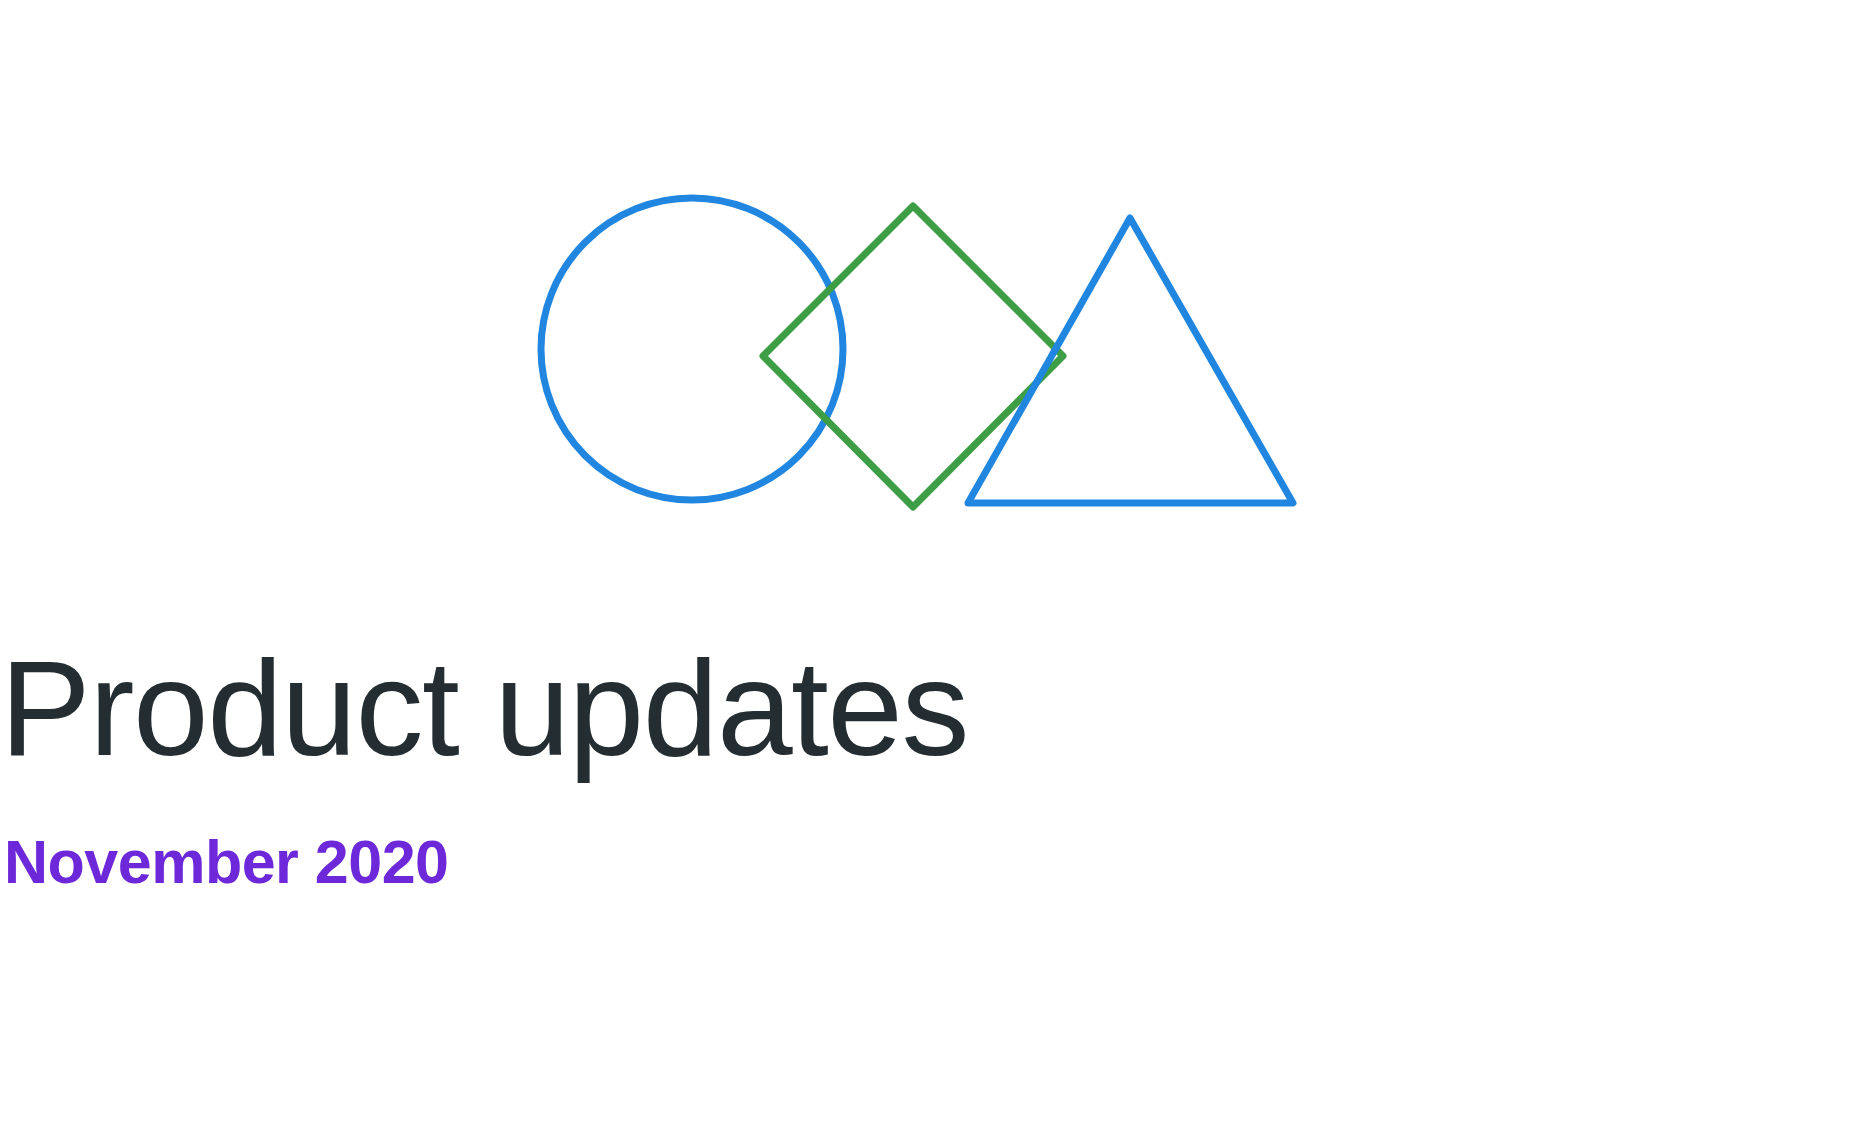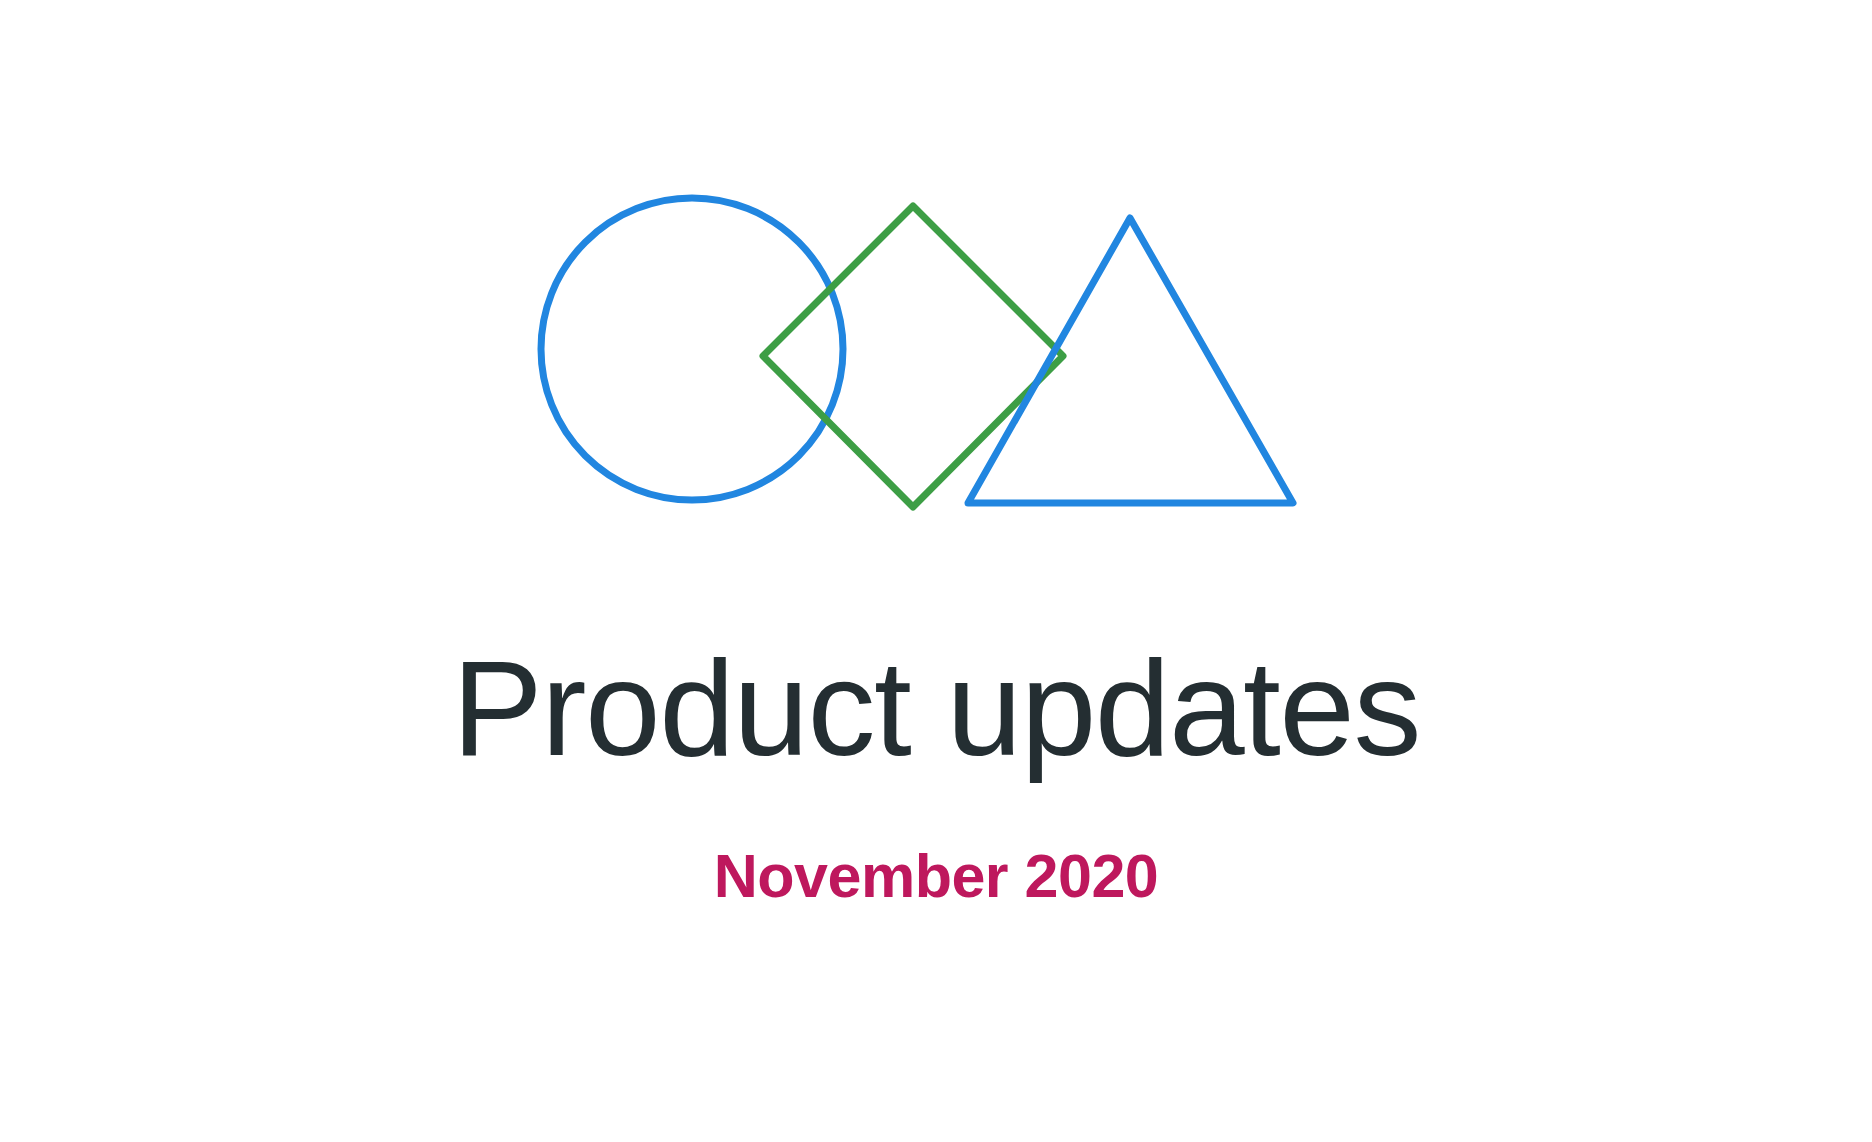--- a/index.html
+++ b/index.html
@@ -36,43 +36,42 @@
     width: 1872px;
     height: 620px;
   }
 
   
   #text-block {
     position: absolute;
     left: 0;
     top: 640px;
     width: 1872px;
-    text-align: center;
   }
 
   #page-title {
     margin: 0;
     font-family: "Liberation Sans", sans-serif;
     font-size: 136px;
     line-height: 1.0;
     font-weight: 400;
     letter-spacing: -1.5px;
     color: #242E32;
     white-space: nowrap;
   }
 
   #page-subtitle {
-    margin: 18px;
+    margin: 4px;
     padding-top: 52px;
     font-family: "Liberation Sans", sans-serif;
     font-size: 61px;
     line-height: 1.0;
     font-weight: 700;
     letter-spacing: -0.5px;
-    color: #be185d;
+    color: #6d28d9;
     white-space: nowrap;
   }
 </style>
 </head>
 <body>
 
 <div id="slide">
 
   <div id="logo-mark">
     <svg viewBox="0 0 1872 620" width="1872" height="620" xmlns="http://www.w3.org/2000/svg">

